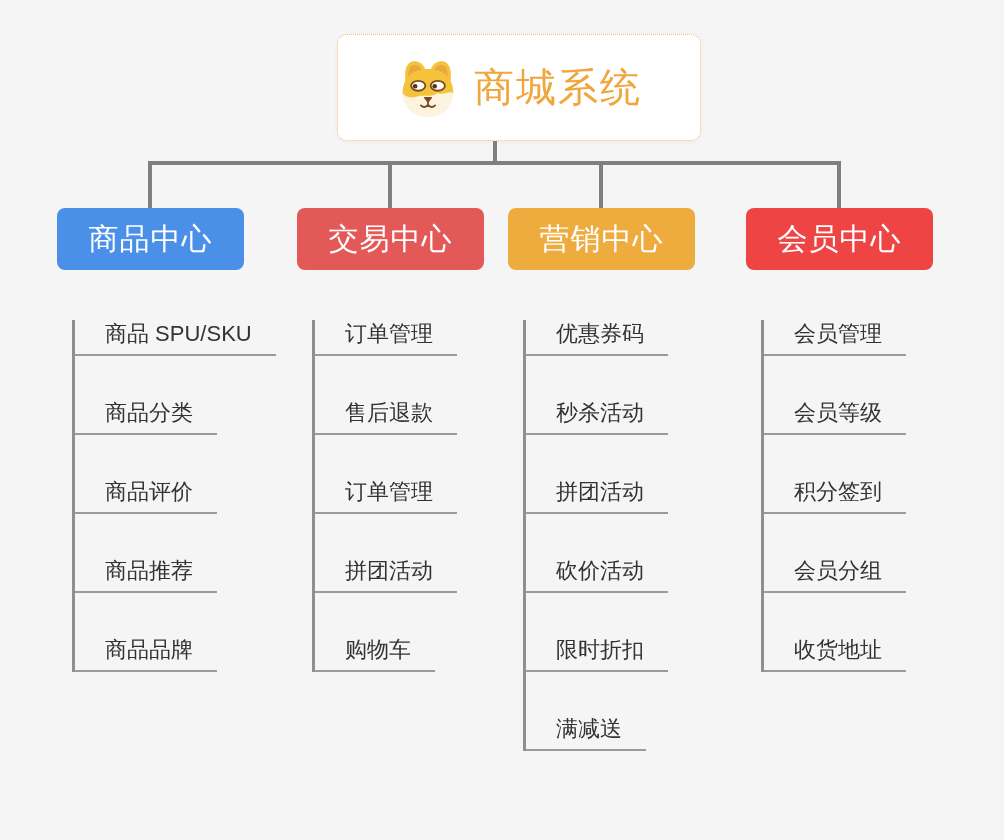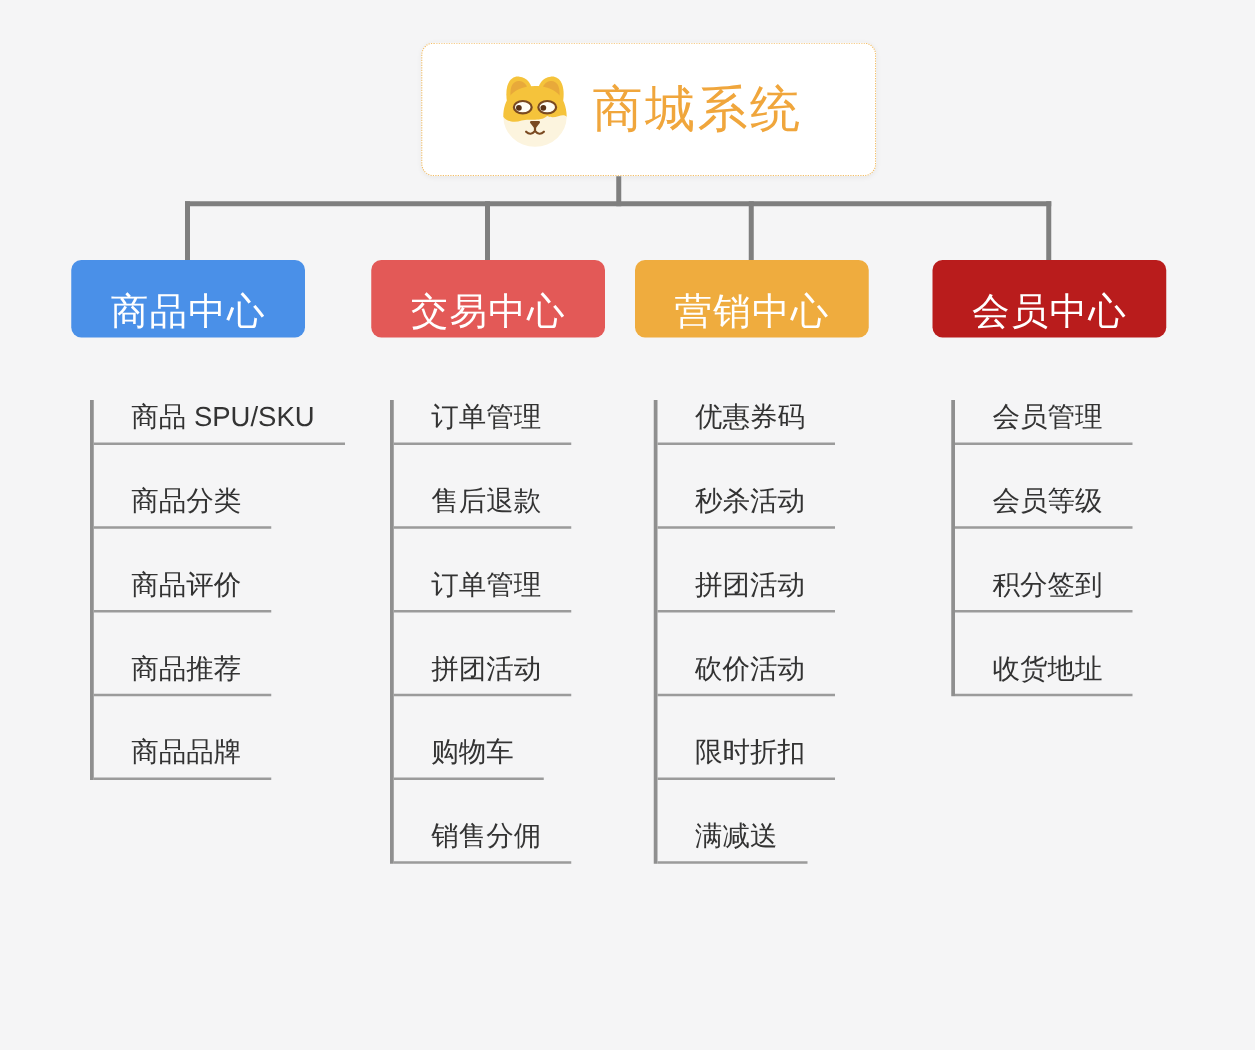--- a/index.html
+++ b/index.html
@@ -56,36 +56,36 @@
   .branch:nth-child(4) { left: 746px; }
 
   .drop {
     position: absolute; left: 91px; top: -47px;
     width: 4px; height: 47px;
     background: var(--connector, #7F7F7F);
   }
   .branch-header {
     width: 187px; height: 62px;
     border-radius: 8px;
-    display: flex; align-items: flex-end; justify-content: center;
+    display: flex; align-items: center; justify-content: center;
     color: #ffffff;
     font-size: 30px;
     letter-spacing: 1px;
     cursor: default;
   }
   .items {
     margin-left: 15px;
     border-left: 3px solid var(--branch-line, #8F8F8F);
     width: max-content;
   }
   .item {
     display: table;
     border-bottom: 2px solid var(--underline, #9B9B9B);
     padding: 0 24px 6px 30px;
-    margin-top: 31px;
+    margin-top: 43px;
     font-size: 22px;
     line-height: 28px;
     color: var(--item-text, #333333);
     white-space: nowrap;
   }
   .item:first-child { margin-top: 50px; }
 </style>
 </head>
 <body style="background: rgb(245, 245, 246);">
 
@@ -140,45 +140,45 @@
     <div class="drop"></div>
     <div class="branch-header" style="background: rgb(227, 89, 87);">
       <span class="branch-label">交易中心</span>
     </div>
     <div class="items">
           <div class="item">订单管理</div>
           <div class="item">售后退款</div>
           <div class="item">订单管理</div>
           <div class="item">拼团活动</div>
           <div class="item">购物车</div>
-          <div class="item">销售分佣</div>
         </div>
   </div>
 
   <div class="branch">
     <div class="drop"></div>
     <div class="branch-header" style="background: rgb(239, 172, 62);">
       <span class="branch-label">营销中心</span>
     </div>
     <div class="items">
           <div class="item">优惠券码</div>
           <div class="item">秒杀活动</div>
           <div class="item">拼团活动</div>
           <div class="item">砍价活动</div>
           <div class="item">限时折扣</div>
           <div class="item">满减送</div>
         </div>
   </div>
 
   <div class="branch">
     <div class="drop"></div>
-    <div class="branch-header" style="background: #b91c1c;">
+    <div class="branch-header" style="background: #ef4444;">
       <span class="branch-label">会员中心</span>
     </div>
     <div class="items">
           <div class="item">会员管理</div>
           <div class="item">会员等级</div>
           <div class="item">积分签到</div>
+          <div class="item">会员分组</div>
           <div class="item">收货地址</div>
         </div>
   </div>
 </div>
 </div>
 
 </body></html>

